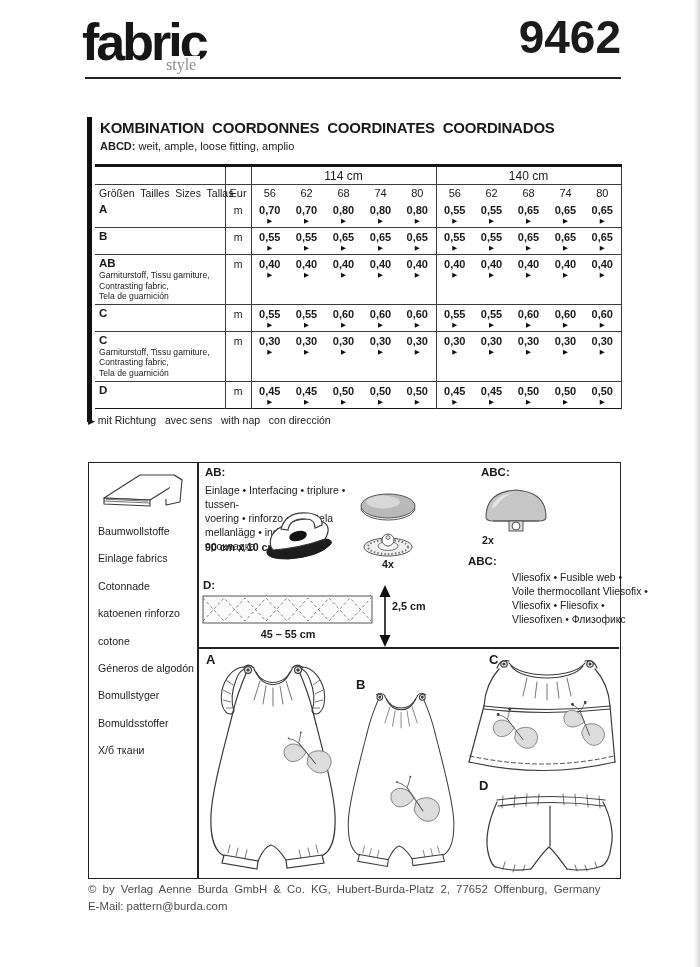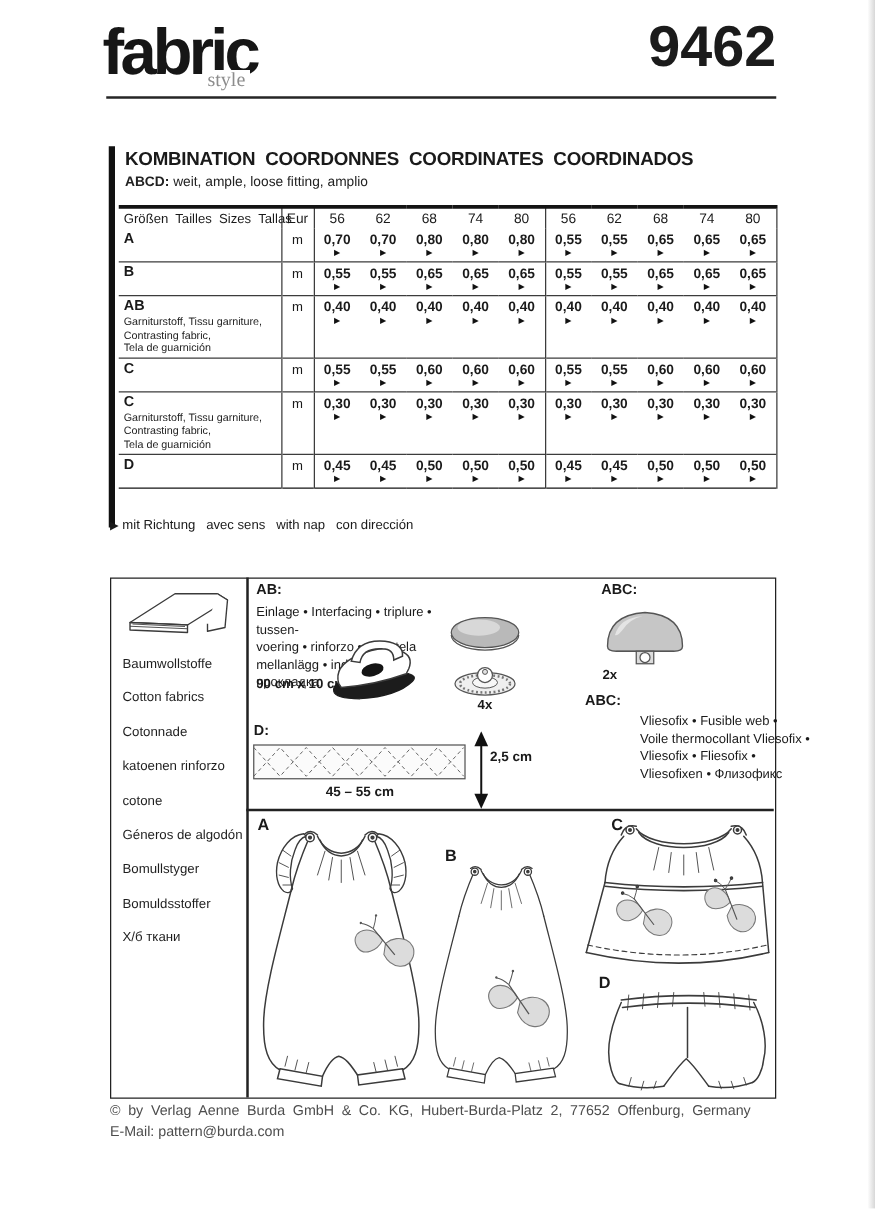--- a/index.html
+++ b/index.html
@@ -106,20 +106,26 @@
           <col style="width:37px">
           <col style="width:37px">
         <col style="width:37px">
           <col style="width:37px">
           <col style="width:37px">
           <col style="width:37px">
           <col style="width:37px">
       </colgroup>
     <thead>
           <tr>
+            <th></th>
+            <th class="vl"></th>
+            <th class="group-head vl" colspan="5">114 cm</th>
+            <th class="group-head vl vr" colspan="5">140 cm</th>
+          </tr>
+          <tr>
             <th class="label-head">Größen  Tailles  Sizes  Tallas</th>
             <th class="eur-head vl">Eur</th>
             <th class="size-head vl">56</th>
             <th class="size-head">62</th>
             <th class="size-head">68</th>
             <th class="size-head">74</th>
             <th class="size-head">80</th>
             <th class="size-head vl">56</th>
             <th class="size-head">62</th>
             <th class="size-head">68</th>
@@ -424,21 +430,21 @@
     <g fill="#ffffff" stroke="#3b3b3b" stroke-width="1.1" stroke-linejoin="round">
       <path d="M10,32 L46,9 L80,9 L88,14 L56,34 Z"></path>
       <path d="M80,9 L88,14 L86,36 L72,39 L72,33"></path>
       <path d="M10,32 L56,34 L56,40 L10,38 Z"></path>
       <path d="M10,35 L56,37" stroke-width="0.7"></path>
       <path d="M12,33.2 L54,35.2" stroke-width="0.7"></path>
     </g>
   </svg>
   <ul id="fabric-list" class="abs">
       <li>Baumwollstoffe</li>
-      <li>Cotton fabrics</li>
+      <li>Einlage fabrics</li>
       <li>Cotonnade</li>
       <li>katoenen rinforzo</li>
       <li>cotone</li>
       <li>Géneros de algodón</li>
       <li>Bomullstyger</li>
       <li>Bomuldsstoffer</li>
       <li>Х/б ткани</li>
     </ul>
 
   <div id="ab-head" class="abs mat-head">AB:</div>

